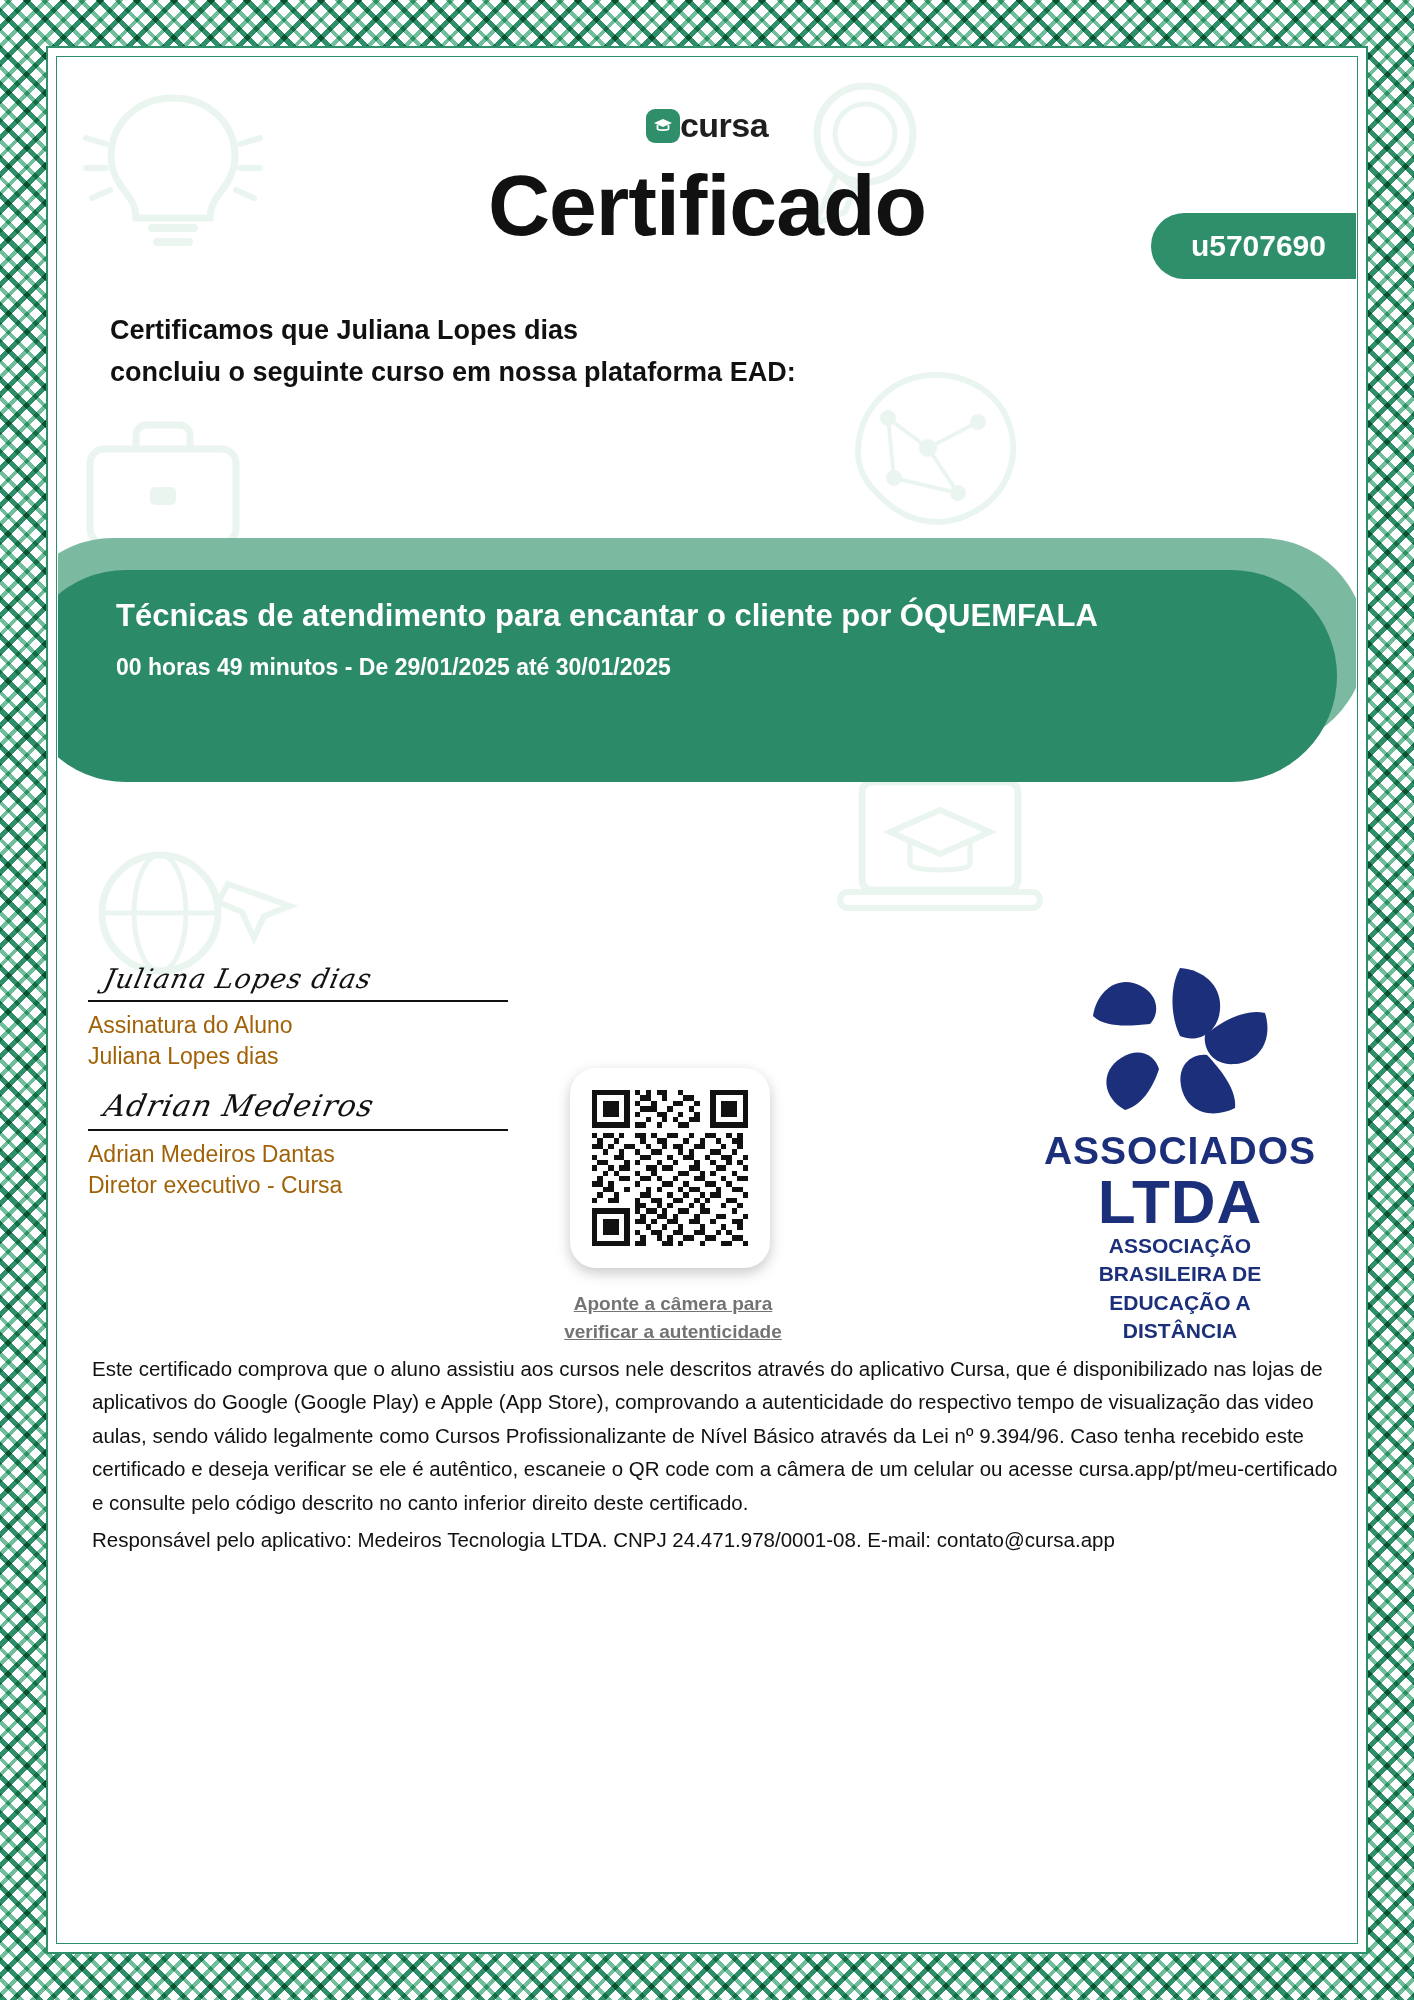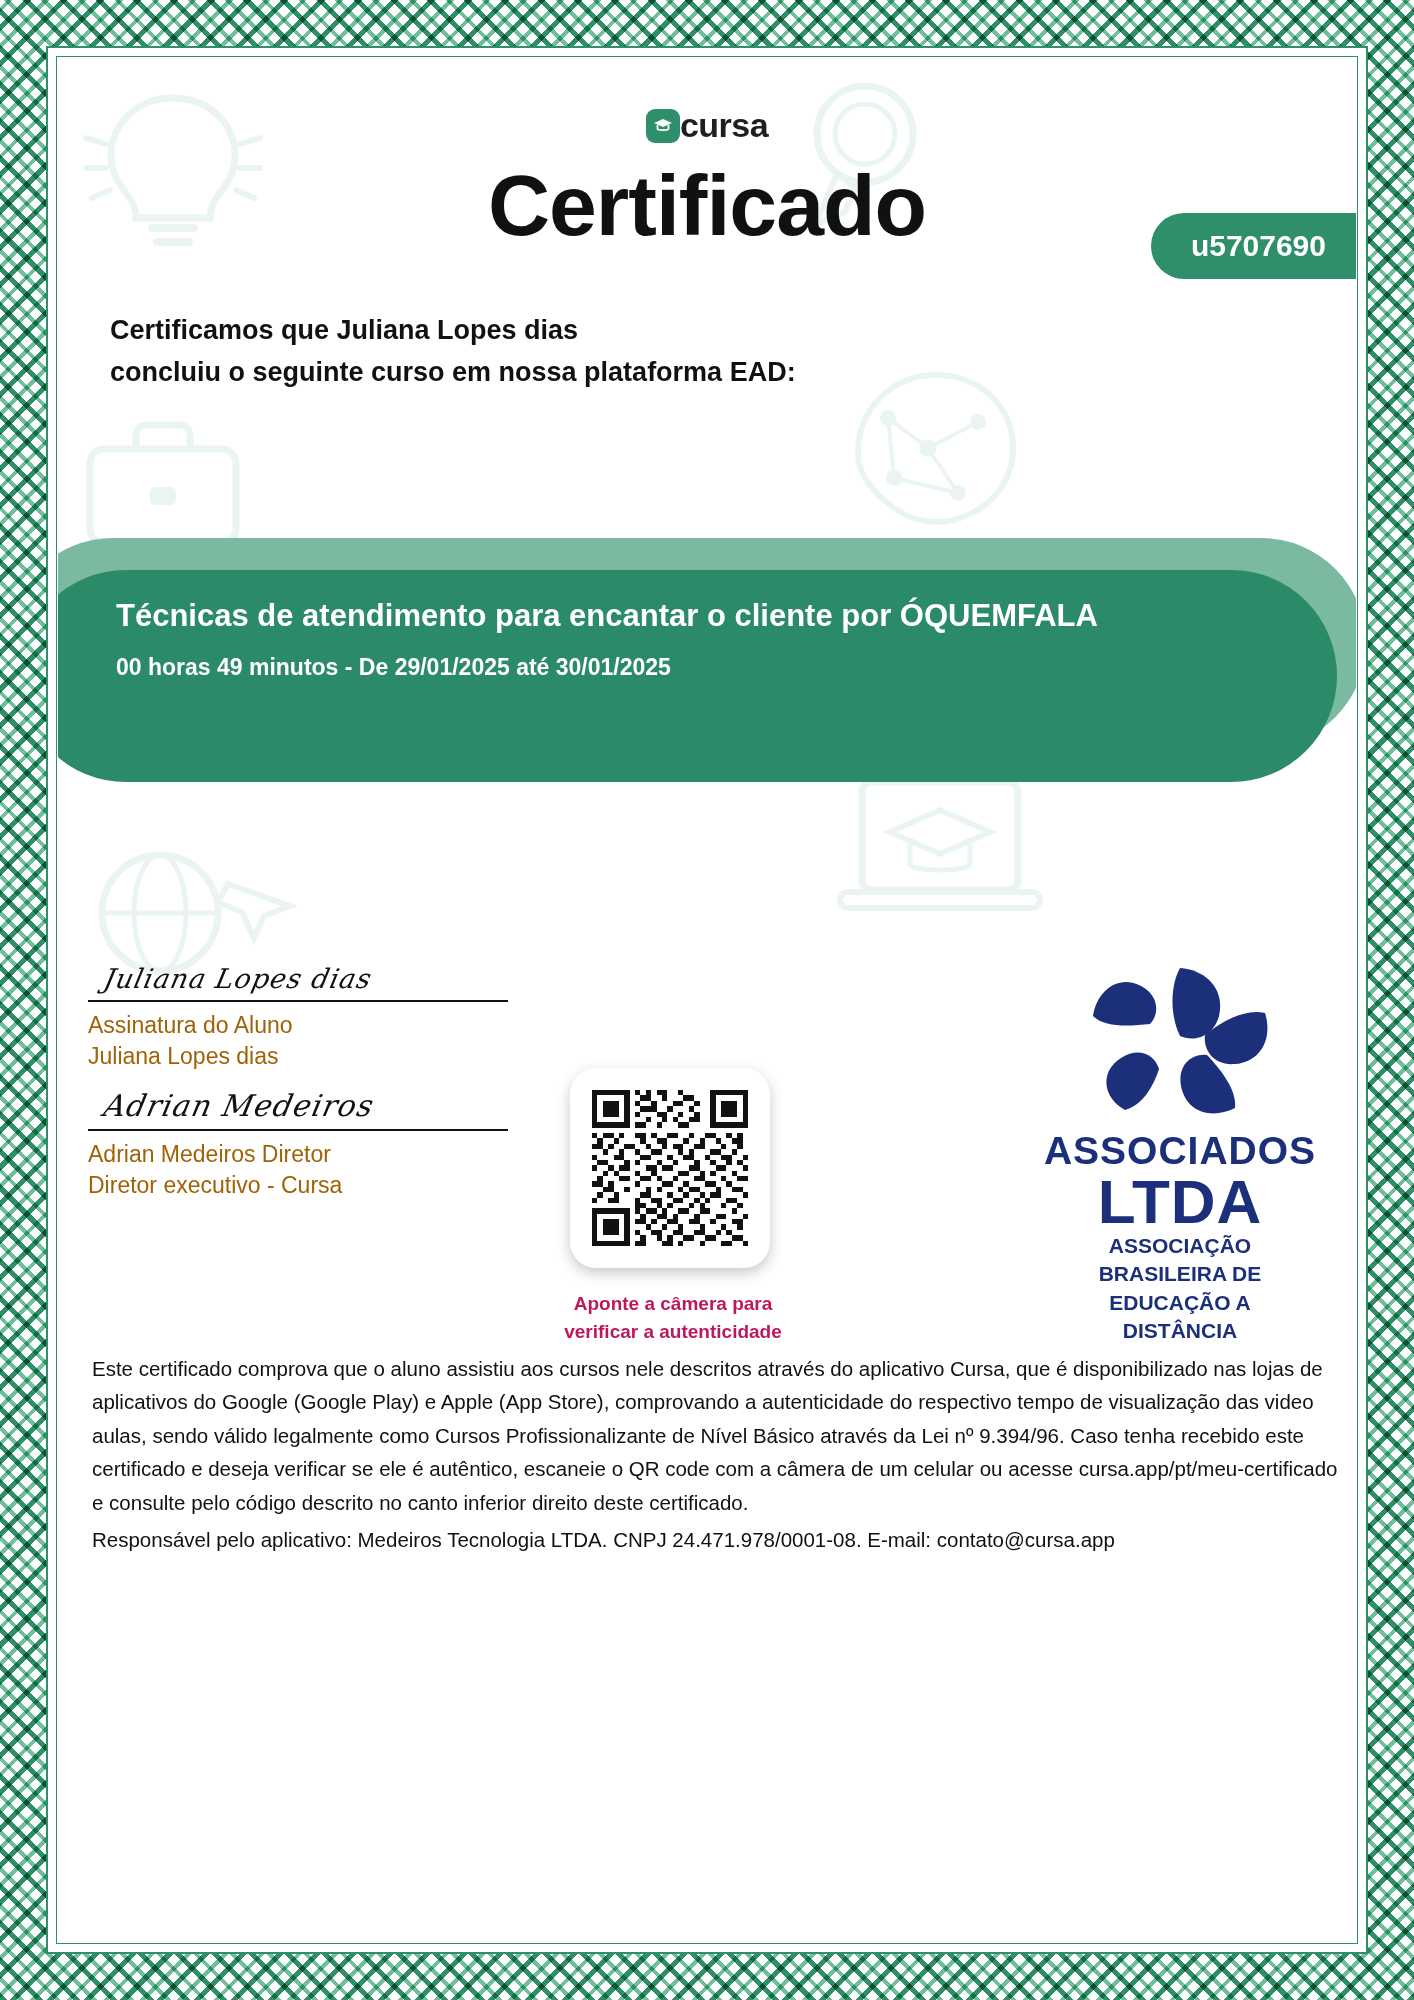--- a/index.html
+++ b/index.html
@@ -124,21 +124,21 @@
   
   .qr-card {
     position: absolute; left: 512px; top: 1010px;
     width: 200px; height: 200px; background:#ffffff;
     border-radius: 26px;
     box-shadow: 0 5px 14px rgba(0,0,0,0.22);
     display:flex; align-items:center; justify-content:center;
   }
   .qr-caption {
     position: absolute; left: 470px; top: 1232px; width: 290px;
-    text-align:center; font-size: 19px; font-weight: 700; color:#be185d; line-height:1.45;
+    text-align:center; font-size: 19px; font-weight: 700; color:#737373; line-height:1.45;text-decoration:underline;
   }
 
   
   .abed { position: absolute; right: 26px; top: 900px; width: 300px; text-align:center; }
   .abed-assoc { font-size: 39px; font-weight: 800; color:#1b2f7a; letter-spacing: 1px; margin-top: 6px; }
   .abed-big { font-size: 62px; font-weight: 800; color:#1b2f7a; line-height: 0.95; letter-spacing: 1px; }
   .abed-sub { font-size: 21px; font-weight: 800; color:#1b2f7a; line-height: 1.35; }
 
   
   .footer {
@@ -263,21 +263,21 @@
       <div class="sig-label">
         <div>Assinatura do Aluno</div>
         <div>Juliana Lopes dias</div>
       </div>
     </div>
 
     <div class="sig-block2">
       <div class="sig-script" style="font-size:30px;">Adrian Medeiros</div>
       <div class="sig-line"></div>
       <div class="sig-label">
-        <div>Adrian Medeiros Diretor</div>
+        <div>Adrian Medeiros Dantas</div>
         <div>Diretor executivo - Cursa</div>
       </div>
     </div>
 
     <div class="qr-card">
       <svg width="156" height="156" viewBox="0 0 29 29" shape-rendering="crispEdges">
         <rect width="29" height="29" fill="#ffffff"></rect>
         <g fill="#111111">
           <rect x="0" y="0" width="7" height="1"></rect>
             <rect x="0" y="6" width="7" height="1"></rect>

